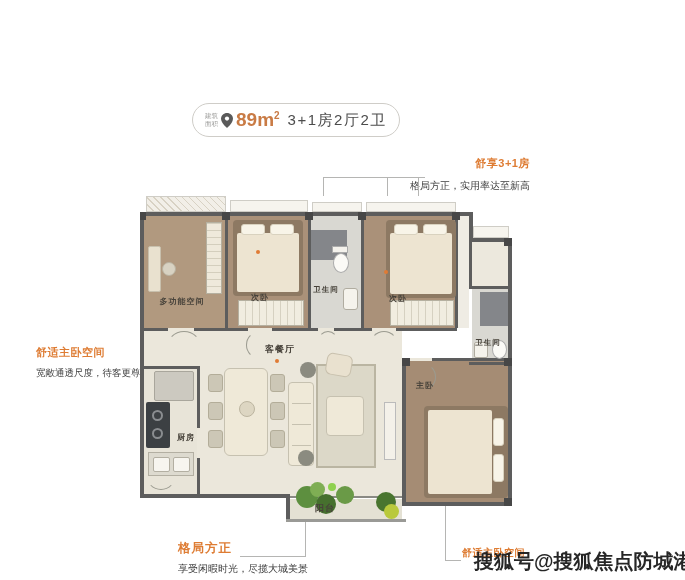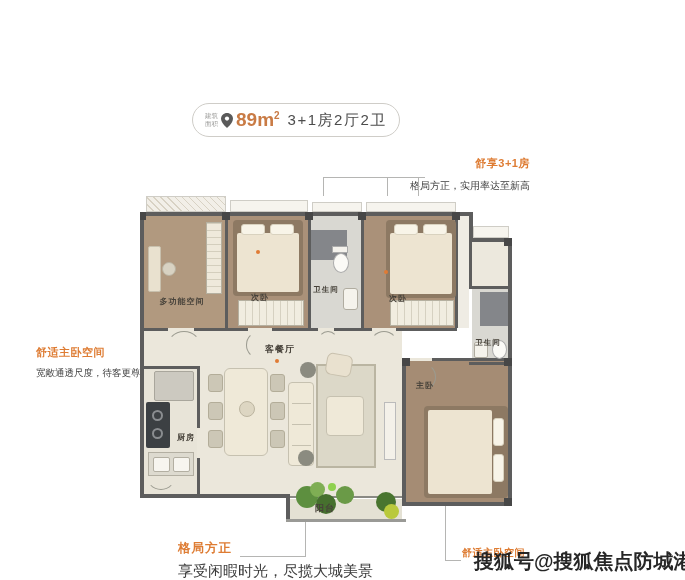--- a/index.html
+++ b/index.html
@@ -71,21 +71,21 @@
   <div class="anno-d" style="left:380px;top:179px;width:150px;text-align:right;font-size:10px;">格局方正，实用率达至新高</div>
   <div class="ln" style="left:323px;top:177px;width:102px;height:1px;"></div>
   <div class="ln" style="left:323px;top:177px;width:1px;height:19px;"></div>
   <div class="ln" style="left:387px;top:177px;width:1px;height:19px;"></div>
   <div class="ln" style="left:418px;top:177px;width:1px;height:19px;"></div>
 
   <div class="anno-t" style="left:36px;top:345px;font-size:11px;letter-spacing:.5px;">舒适主卧空间</div>
   <div class="anno-d" style="left:36px;top:367px;font-size:9.5px;">宽敞通透尺度，待客更尊崇</div>
 
   <div class="anno-t" style="left:178px;top:540px;font-size:12.5px;letter-spacing:1px;">格局方正</div>
-  <div class="anno-d" style="left:178px;top:562px;font-size:15px;">享受闲暇时光，尽揽大城美景</div>
+  <div class="anno-d" style="left:178px;top:562px;font-size:10px;">享受闲暇时光，尽揽大城美景</div>
   <div class="ln" style="left:305px;top:515px;width:1px;height:41px;"></div>
   <div class="ln" style="left:240px;top:556px;width:66px;height:1px;"></div>
   <div class="dot" style="left:302px;top:510px;width:6px;height:6px;"></div>
 
   <div class="anno-t" style="left:462px;top:546px;font-size:10px;letter-spacing:.5px;">舒适主卧空间</div>
   <div class="anno-d" style="left:462px;top:594px;font-size:11px;">配独立卫浴空间</div>
   <div class="ln" style="left:445px;top:470px;width:1px;height:90px;"></div>
   <div class="ln" style="left:445px;top:560px;width:16px;height:1px;"></div>
   <div class="dot" style="left:442px;top:465px;width:6px;height:6px;"></div>
 

